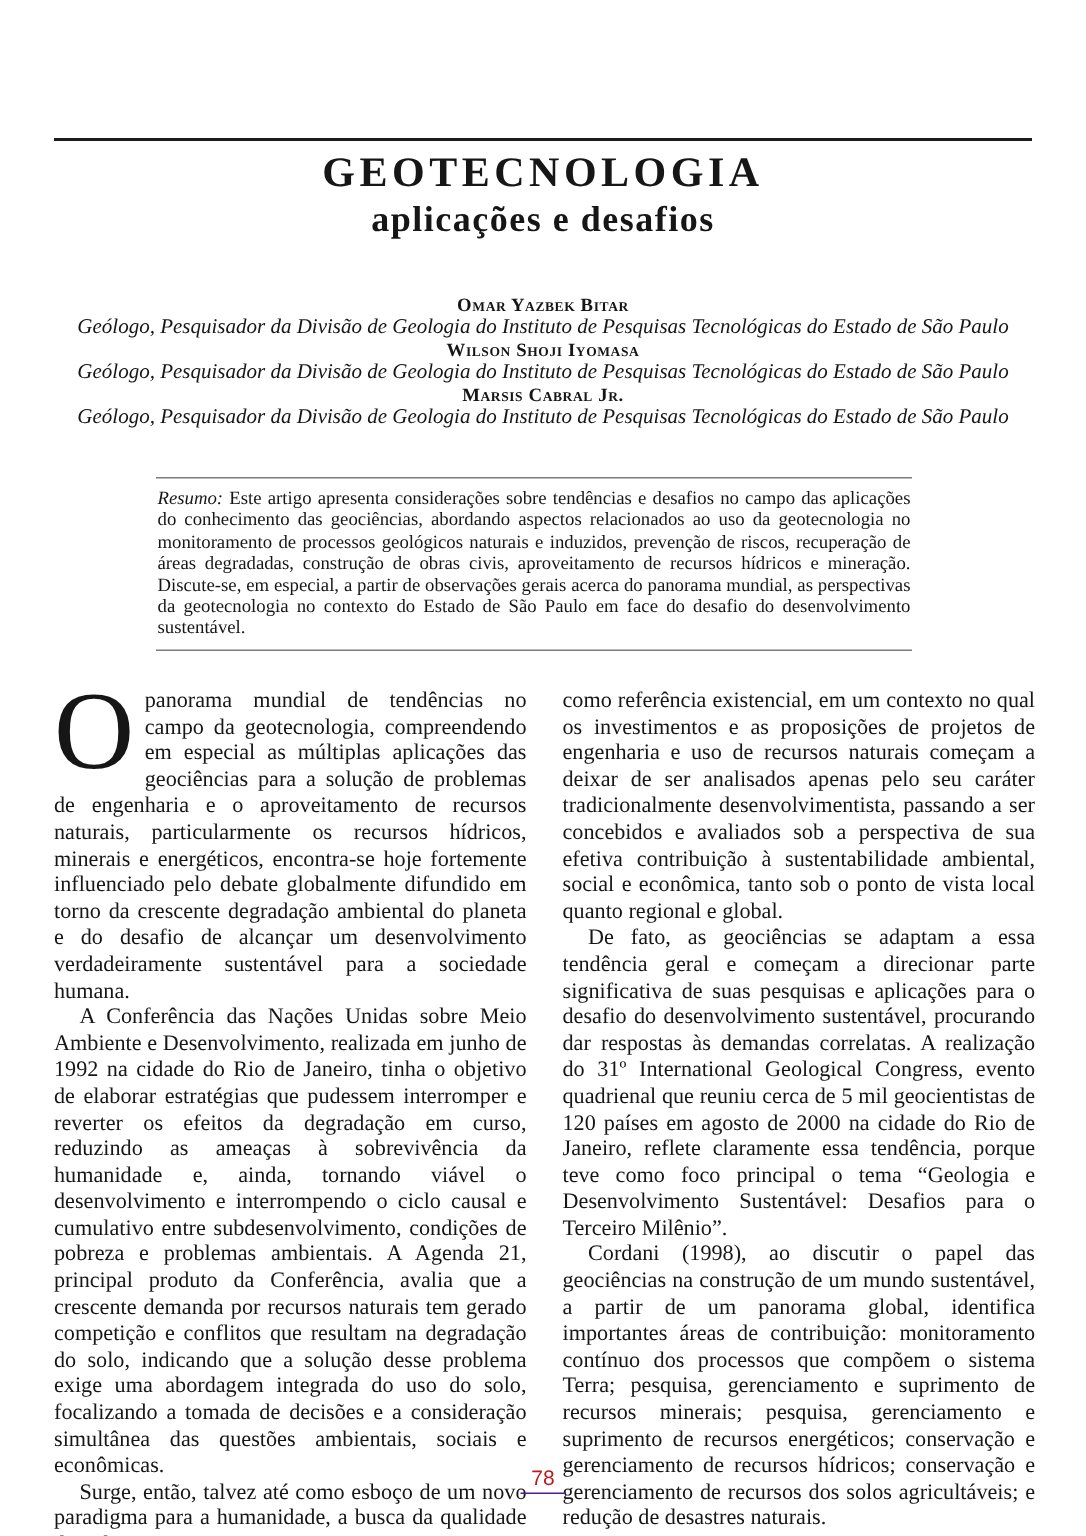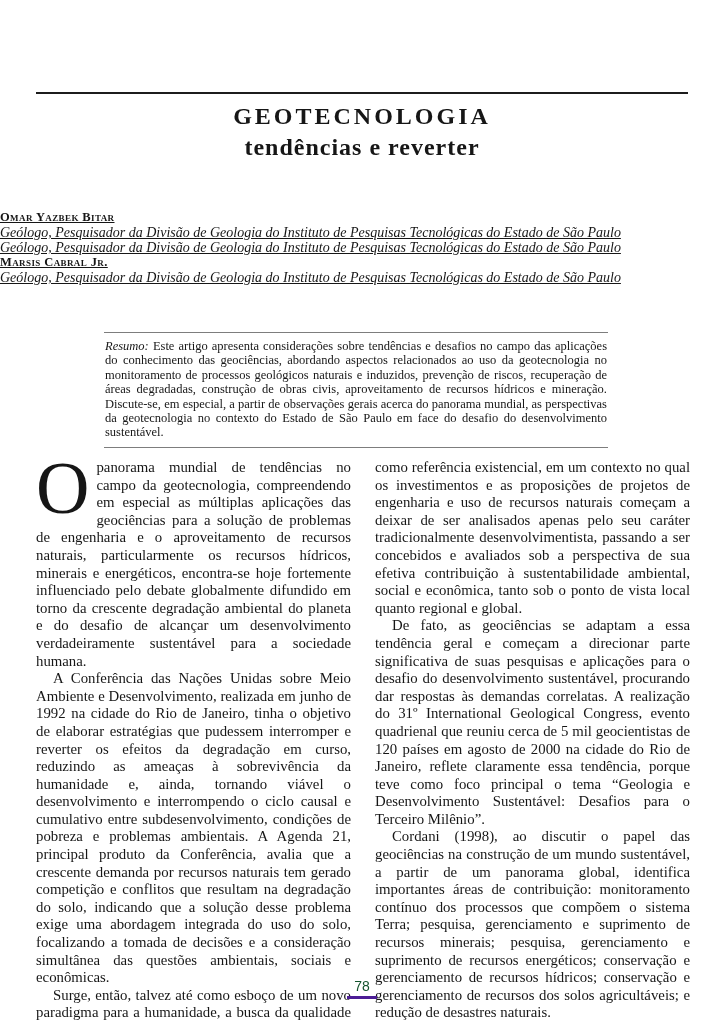--- a/index.html
+++ b/index.html
@@ -18,49 +18,48 @@
   .top-rule {
     position: absolute;
     left: 36px; right: 36px; top: 92px;
     border-top: 2px solid #1c1c1c;
   }
   .title-block {
     position: absolute; top: 99px; left: 0; right: 0;
     text-align: center;
   }
   .title {
-    font-size: 24px; font-weight: bold;
+    font-size: 28px; font-weight: bold;
     letter-spacing: 3px;
     line-height: 34px;
   }
   .subtitle {
     font-size: 24px; font-weight: bold;
     letter-spacing: 1px;
     line-height: 28px;
   }
   .authors-block {
-    position: absolute; top: 210px; left: 0; right: 0;
-    text-align: left;
-    text-decoration: underline;
+    position: absolute; top: 196px; left: 0; right: 0;
+    text-align: center;
   }
   .author-name {
     font-variant: small-caps;
     font-weight: bold;
     font-size: 12.5px;
     line-height: 15px;
     letter-spacing: 0.4px;
   }
   .author-affiliation {
     font-style: italic;
     font-size: 14px;
     line-height: 15px;
   }
   .abstract-block {
     position: absolute;
-    top: 332px; left: 104px; width: 504px;
+    top: 318px; left: 104px; width: 504px;
     border-top: 1px solid #7d7d7d;
     border-bottom: 1px solid #7d7d7d;
     padding: 6px 1px 7px 1px;
   }
   .abstract-text {
     font-size: 12.5px;
     line-height: 14.4px;
     text-align: justify;
   }
   .abstract-label { font-style: italic; }
@@ -86,40 +85,41 @@
   }
   .footer {
     position: absolute;
     top: 977px; left: 0; right: 0;
     text-align: center;
   }
   .page-number {
     display: inline-block;
     font-family: "Liberation Sans", sans-serif;
     font-size: 14px;
-    color: #14532d;
+    color: #b91c1c;
     padding: 0 7px 2px 7px;
-    border-bottom: 3px solid #4c1d95;
+    border-bottom: 1px solid #4c1d95;
   }
 </style>
 </head>
 <body>
 
 <div class="page">
 
   <div class="top-rule"></div>
 
   <div class="title-block">
     <div class="title">GEOTECNOLOGIA</div>
-    <div class="subtitle">tendências e reverter</div>
+    <div class="subtitle">aplicações e desafios</div>
   </div>
 
   <div class="authors-block">
     <div class="author-name">Omar Yazbek Bitar</div>
     <div class="author-affiliation">Geólogo, Pesquisador da Divisão de Geologia do Instituto de Pesquisas Tecnológicas do Estado de São Paulo</div>
+    <div class="author-name">Wilson Shoji Iyomasa</div>
     <div class="author-affiliation">Geólogo, Pesquisador da Divisão de Geologia do Instituto de Pesquisas Tecnológicas do Estado de São Paulo</div>
     <div class="author-name">Marsis Cabral Jr.</div>
     <div class="author-affiliation">Geólogo, Pesquisador da Divisão de Geologia do Instituto de Pesquisas Tecnológicas do Estado de São Paulo</div>
   </div>
 
   <div class="abstract-block">
     <p class="abstract-text"><span class="abstract-label">Resumo:</span> <span>Este artigo apresenta considerações sobre tendências e desafios no campo das aplicações do conhecimento das geociências, abordando aspectos relacionados ao uso da geotecnologia no monitoramento de processos geológicos naturais e induzidos, prevenção de riscos, recuperação de áreas degradadas, construção de obras civis, aproveitamento de recursos hídricos e mineração. Discute-se, em especial, a partir de observações gerais acerca do panorama mundial, as perspectivas da geotecnologia no contexto do Estado de São Paulo em face do desafio do desenvolvimento sustentável.</span></p>
   </div>
 
   <div class="body-columns">

